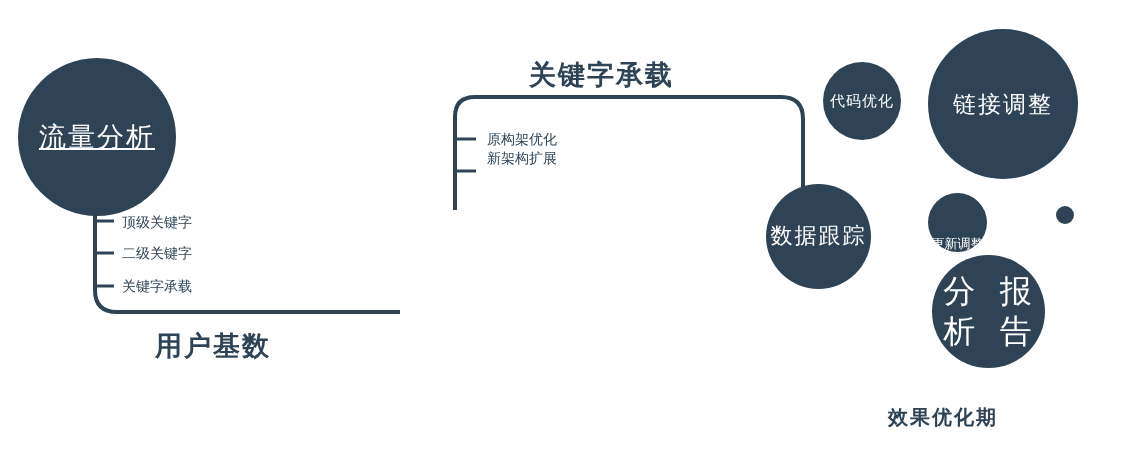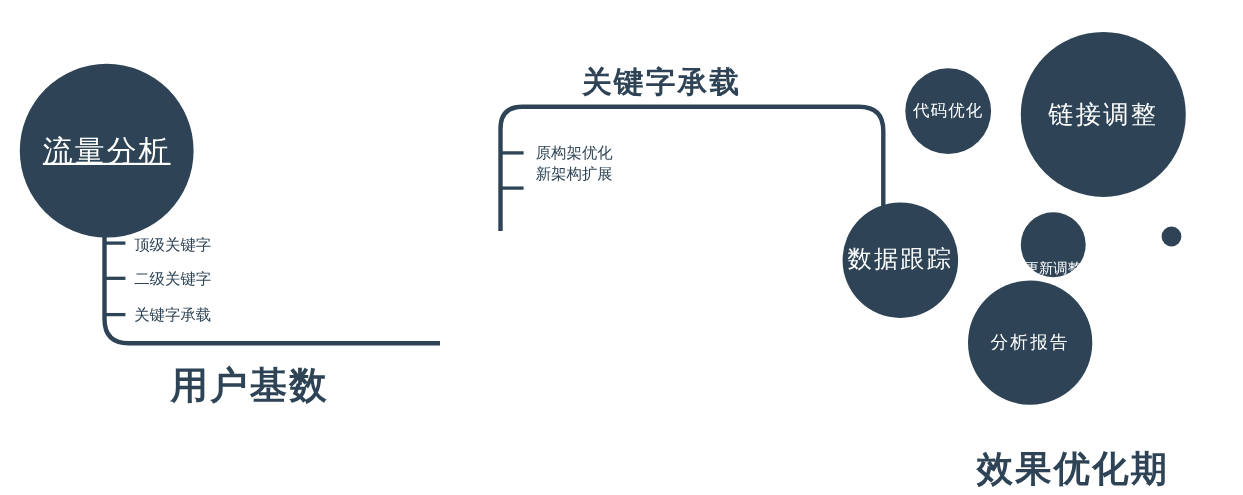--- a/index.html
+++ b/index.html
@@ -27,33 +27,33 @@
     line-height:1.22;
     z-index:2;
   }
   .c-traffic   { left:18px;   top:58px;  width:158px; height:158px; font-size:27px; letter-spacing:2px;text-decoration:underline; }
   .c-structure { left:371px;  top:199px; width:152px; height:152px; font-size:25px; letter-spacing:2px; }
   .c-tracking  { left:766px;  top:184px; width:105px; height:105px; font-size:22px; letter-spacing:2px; }
   .c-code      { left:823px;  top:62px;  width:78px;  height:78px;  font-size:15px; letter-spacing:1px; }
   .c-link      { left:928px;  top:29px;  width:150px; height:150px; font-size:23px; letter-spacing:2px; }
   .c-update    { left:928px;  top:193px; width:59px;  height:59px;  font-size:13px;align-items:flex-end; }
   .c-dot       { left:1056px; top:206px; width:18px;  height:18px; }
-  .c-report    { left:880px;  top:255px; width:113px; height:113px; font-size:16px; letter-spacing:2px; }
+  .c-report    { left:932px;  top:255px; width:113px; height:113px; font-size:32px; letter-spacing:2px; }
 
   .elabel {
     position:absolute;
     color:var(--primary);
     letter-spacing:2px;
     font-weight:600;
     z-index:3;
     white-space:nowrap;
   }
   .l-keyword  { left:529px; top:57px;  font-size:27px; }
-  .l-userbase { left:155px; top:328px; font-size:34px;text-align:right; }
-  .l-effect   { left:888px; top:404px; font-size:33px; }
+  .l-userbase { left:155px; top:328px; font-size:27px;text-align:right; }
+  .l-effect   { left:888px; top:404px; font-size:20px; }
 
   .blabel {
     position:absolute;
     color:var(--primary);
     font-size:14px;
     z-index:3;
     white-space:nowrap;
     text-align:right;
   }
   .bl-1 { left:122px; top:214px; }

